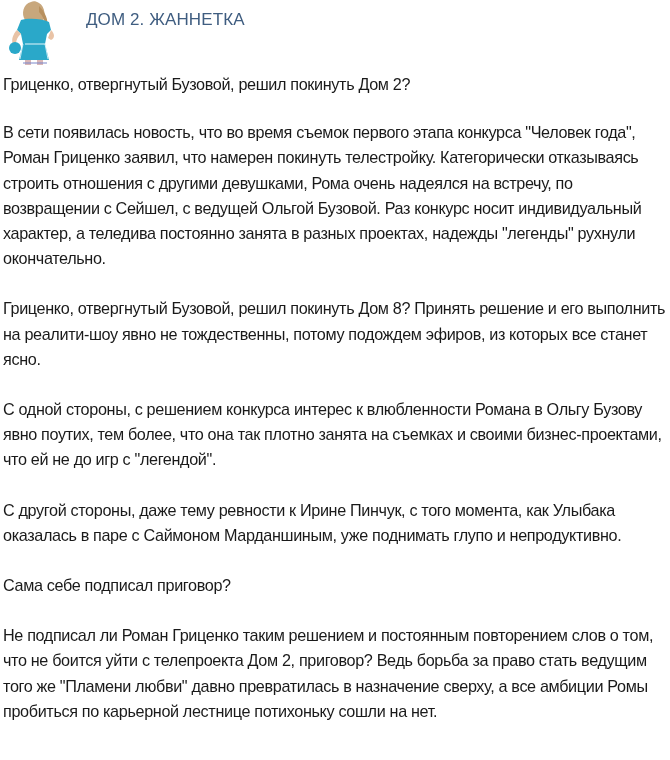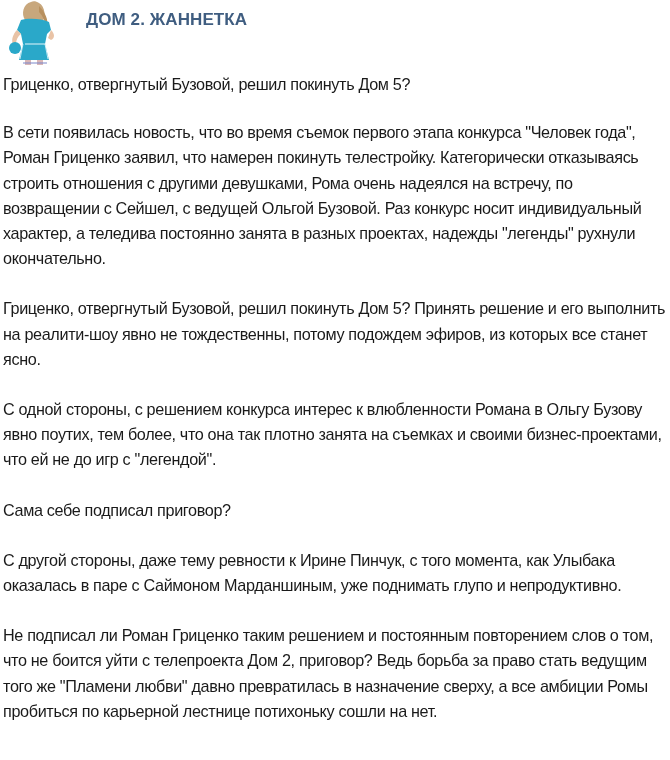--- a/index.html
+++ b/index.html
@@ -11,21 +11,21 @@
   }
   .header {
     position: relative; height: 70px;
   }
   .logo {
     position: absolute; left: 5px; top: 0; width: 60px; height: 66px;
   }
   .title {
     position: absolute; left: 86px; top: 10px;
     font-family: "Liberation Sans", sans-serif;
-    font-weight: bold; font-size: 17px; color: #3f5d80;
+    font-weight: normal; font-size: 17px; color: #3f5d80;
     letter-spacing: 0.1px;
   }
   .article {
     position: absolute; left: 3px; top: 72px; width: 664px;
   }
   .article p {
     margin: 0 0 25px 0;
     font-size: 16.2px; line-height: 25.2px;
     letter-spacing: -0.35px;
     transform-origin: left top;
@@ -54,20 +54,20 @@
 
       <rect x="20" y="60" width="6" height="5" fill="#d9b7b7"></rect>
       <rect x="32" y="60" width="6" height="5" fill="#d9b7b7"></rect>
       <path d="M18 63 L42 63" stroke="#7a86c9" stroke-width="1"></path>
     </svg>
   </div>
   <div class="title">ДОМ 2. ЖАННЕТКА</div>
 </div>
 
 <div class="article">
-  <p class="first">Гриценко, отвергнутый Бузовой, решил покинуть Дом 5?</p>
+  <p class="first">Гриценко, отвергнутый Бузовой, решил покинуть Дом 2?</p>
   <p>В сети появилась новость, что во время съемок первого этапа конкурса "Человек года", Роман Гриценко заявил, что намерен покинуть телестройку. Категорически отказываясь строить отношения с другими девушками, Рома очень надеялся на встречу, по возвращении с Сейшел, с ведущей Ольгой Бузовой. Раз конкурс носит индивидуальный характер, а теледива постоянно занята в разных проектах, надежды "легенды" рухнули окончательно.</p>
-  <p>Гриценко, отвергнутый Бузовой, решил покинуть Дом 5? Принять решение и его выполнить на реалити-шоу явно не тождественны, потому подождем эфиров, из которых все станет ясно.</p>
+  <p>Гриценко, отвергнутый Бузовой, решил покинуть Дом 8? Принять решение и его выполнить на реалити-шоу явно не тождественны, потому подождем эфиров, из которых все станет ясно.</p>
   <p>С одной стороны, с решением конкурса интерес к влюбленности Романа в Ольгу Бузову явно поутих, тем более, что она так плотно занята на съемках и своими бизнес-проектами, что ей не до игр с "легендой".</p>
+  <p>С другой стороны, даже тему ревности к Ирине Пинчук, с того момента, как Улыбака оказалась в паре с Саймоном Марданшиным, уже поднимать глупо и непродуктивно.</p>
   <p>Сама себе подписал приговор?</p>
-  <p>С другой стороны, даже тему ревности к Ирине Пинчук, с того момента, как Улыбака оказалась в паре с Саймоном Марданшиным, уже поднимать глупо и непродуктивно.</p>
   <p>Не подписал ли Роман Гриценко таким решением и постоянным повторением слов о том, что не боится уйти с телепроекта Дом 2, приговор? Ведь борьба за право стать ведущим того же "Пламени любви" давно превратилась в назначение сверху, а все амбиции Ромы пробиться по карьерной лестнице потихоньку сошли на нет.</p>
 </div>
 
 </body></html>

